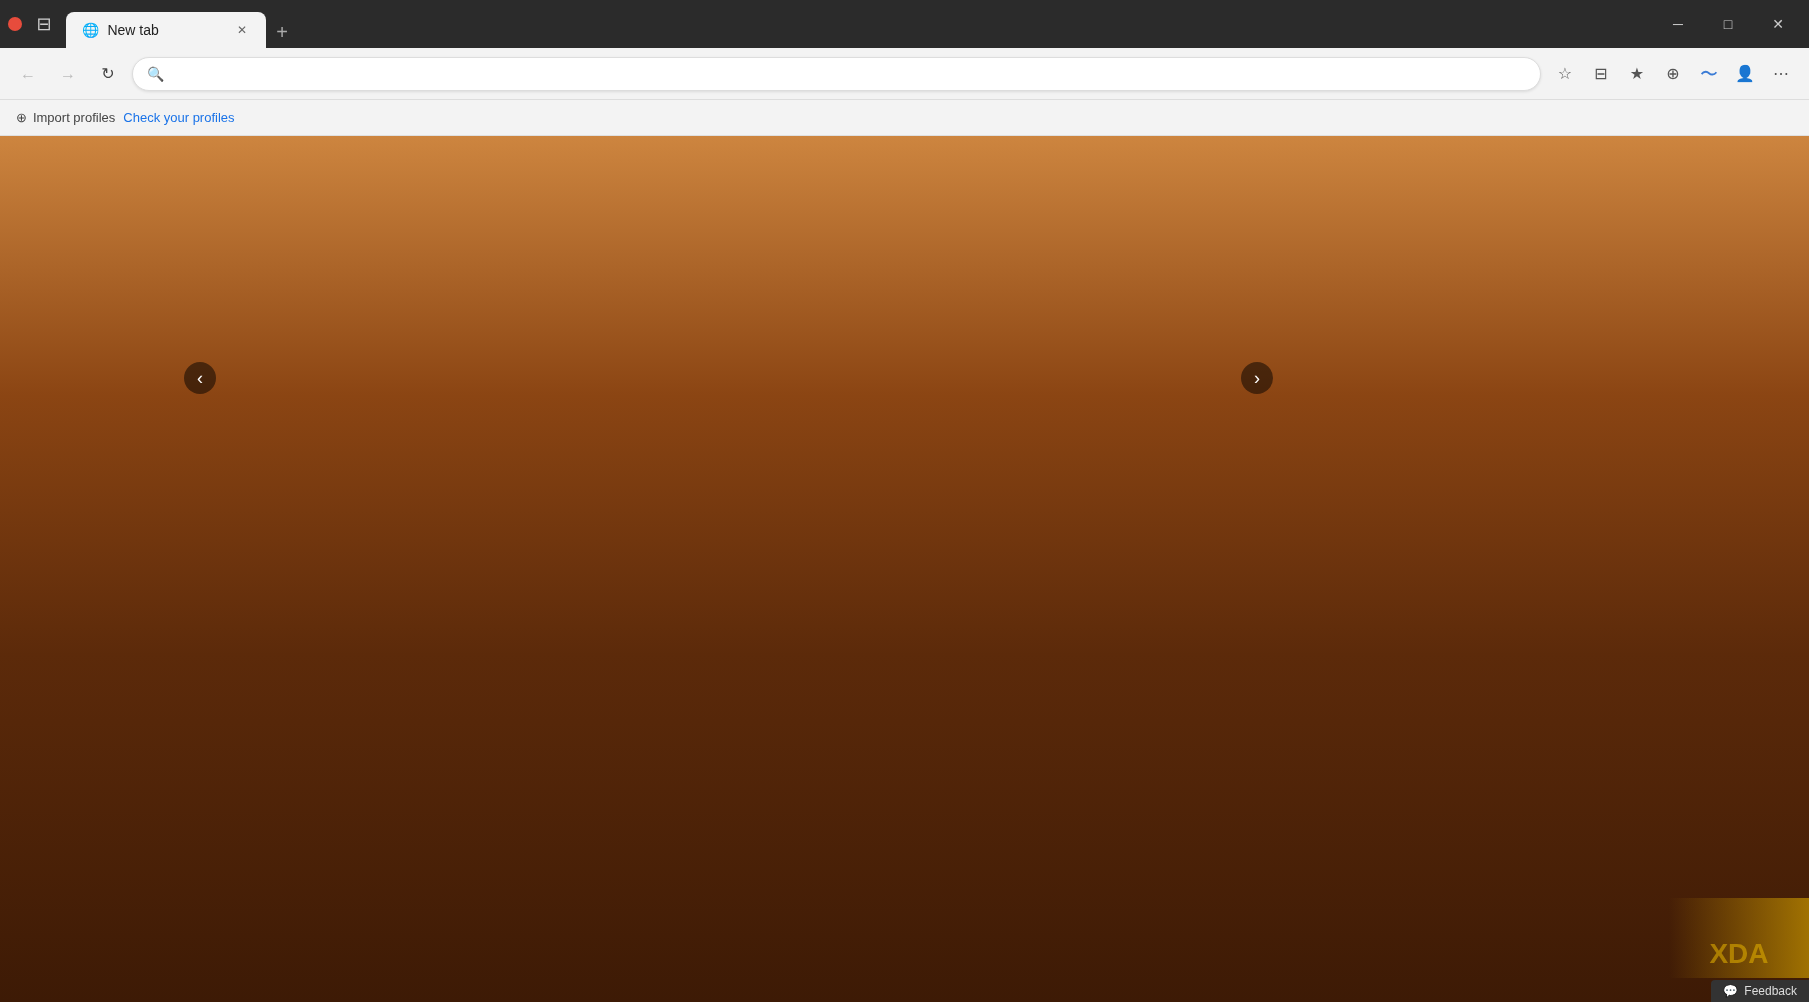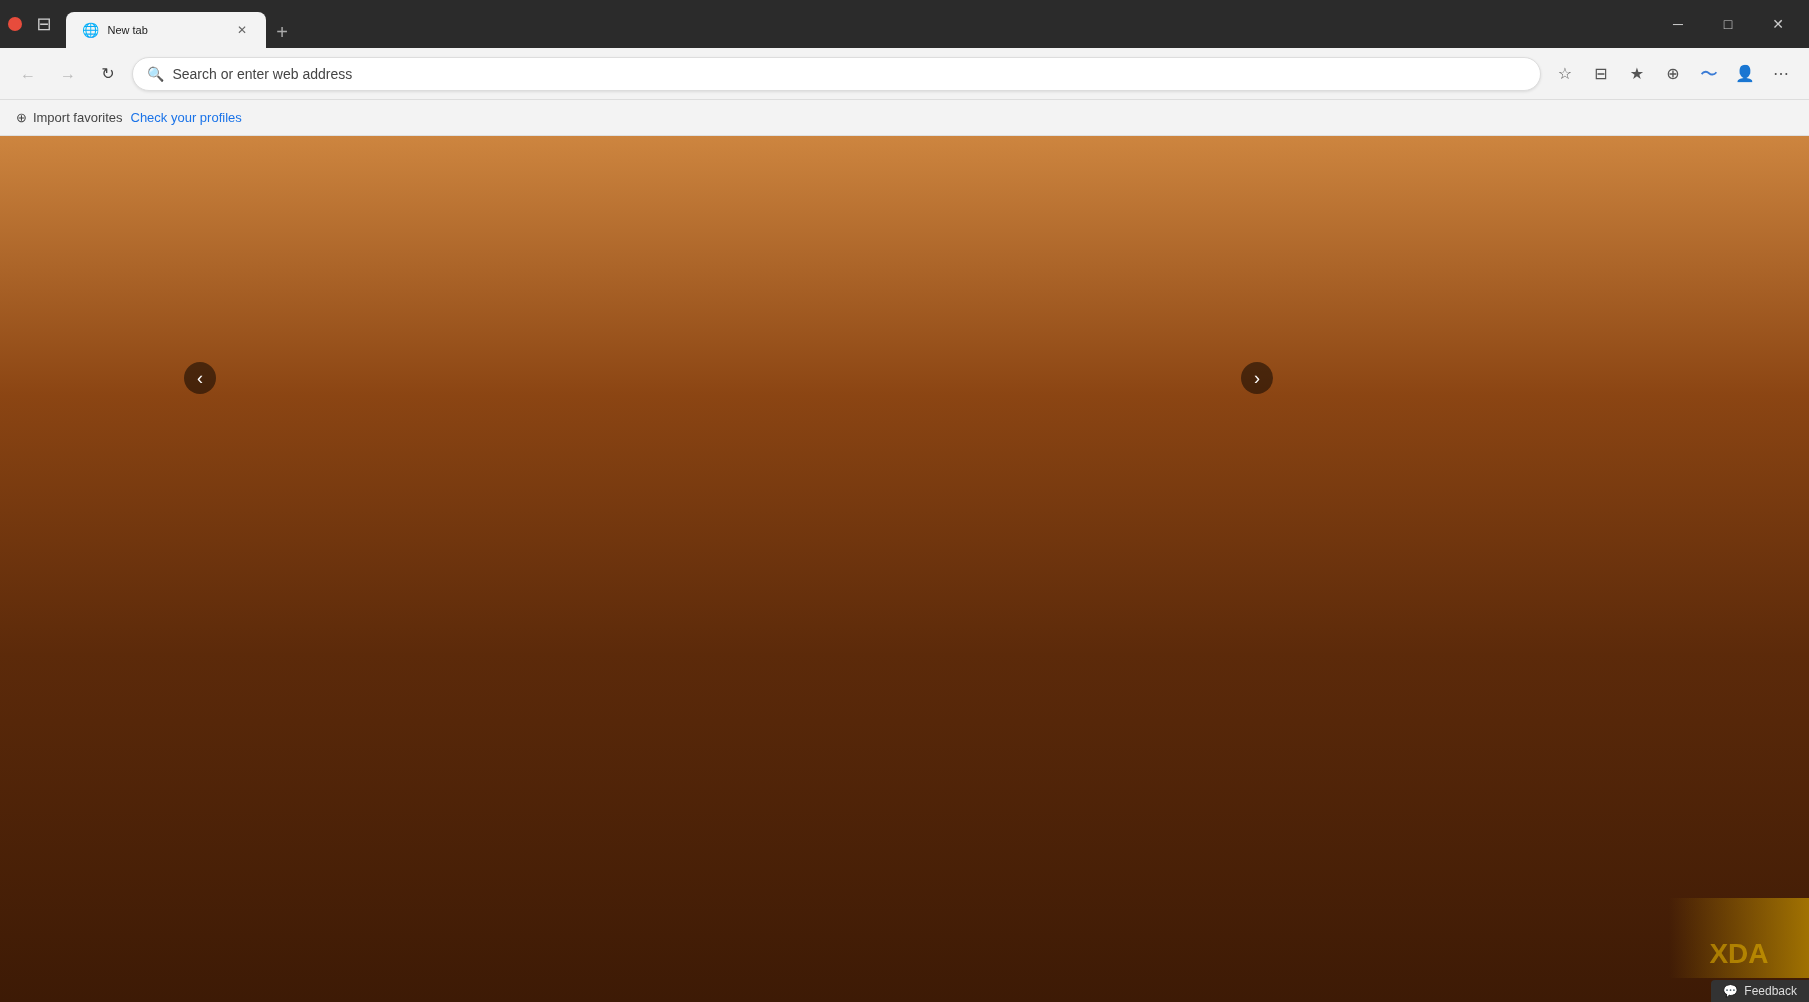--- a/index.html
+++ b/index.html
@@ -9,21 +9,21 @@
     .browser-frame { width: 1809px; height: 1002px; display: flex; flex-direction: column; background: #2b2b2b; }
 
     
     .title-bar { display: flex; align-items: center; background: #2b2b2b; height: 48px; padding: 0 8px; gap: 8px; }
     .title-bar-left { display: flex; align-items: center; gap: 6px; }
     .traffic-light { width: 14px; height: 14px; border-radius: 50%; background: #e74c3c; }
     .tab-bar { display: flex; align-items: flex-end; flex: 1; height: 100%; }
     .tab { display: flex; align-items: center; background: #3c3c3c; border-radius: 8px 8px 0 0; padding: 0 16px; height: 36px; gap: 8px; min-width: 200px; max-width: 240px; cursor: pointer; }
     .tab.active { background: #f3f3f3; }
     .tab-icon { font-size: 14px; }
-    .tab-title { font-size: 11px; color: #333; flex: 1; white-space: nowrap; overflow: hidden; text-overflow: ellipsis; }
+    .tab-title { font-size: 14px; color: #333; flex: 1; white-space: nowrap; overflow: hidden; text-overflow: ellipsis; }
     .tab.active .tab-title { color: #222; }
     .tab-close { width: 16px; height: 16px; border-radius: 50%; display: flex; align-items: center; justify-content: center; font-size: 12px; color: #666; cursor: pointer; }
     .new-tab-btn { width: 32px; height: 32px; display: flex; align-items: center; justify-content: center; font-size: 20px; color: #aaa; cursor: pointer; border-radius: 50%; }
     .window-controls { display: flex; align-items: center; gap: 4px; margin-left: auto; }
     .win-btn { width: 46px; height: 32px; display: flex; align-items: center; justify-content: center; color: #ccc; font-size: 14px; cursor: pointer; }
 
     
     .nav-bar { display: flex; align-items: center; background: #f3f3f3; height: 52px; padding: 0 12px; gap: 8px; border-bottom: 1px solid #ddd; }
     .nav-btn { width: 32px; height: 32px; display: flex; align-items: center; justify-content: center; border-radius: 50%; cursor: pointer; color: #444; font-size: 16px; }
     .nav-btn.disabled { color: #bbb; cursor: default; }
@@ -196,37 +196,36 @@
       <div class="win-btn" style="color:#ccc;">✕</div>
     </div>
   </div>
 
   <div class="nav-bar">
     <div class="nav-btn disabled">←</div>
     <div class="nav-btn disabled">→</div>
     <div class="nav-btn">↻</div>
     <div class="address-bar">
       <span class="address-bar-search-icon">🔍</span>
-      <span class="address-bar-text">Search or enter web address</span>
     </div>
     <div class="nav-actions">
       <div class="nav-action-btn">☆</div>
       <div class="nav-action-btn">⊟</div>
       <div class="nav-action-btn">★</div>
       <div class="nav-action-btn">⊕</div>
       <div class="nav-action-btn" style="color:#3a7bd5;font-size:18px;">〜</div>
       <div class="nav-action-btn">👤</div>
       <div class="nav-action-btn">⋯</div>
     </div>
   </div>
 
   <div class="favorites-bar">
     <div class="favorites-import">
       <span>⊕</span>
-      <span>Import favorites</span>
+      <span>Import profiles</span>
     </div>
     <a class="favorites-link">Check your profiles</a>
   </div>
 
   <div class="content-area">
 
     <div class="side-image">
       <div class="side-image-overlay"></div>
 
       <div style="position:absolute;bottom:0;left:0;right:0;top:0;background:linear-gradient(180deg, #cd853f 0%, #8b4513 30%, #5c2a0a 60%, #3d1a05 100%);"></div>

